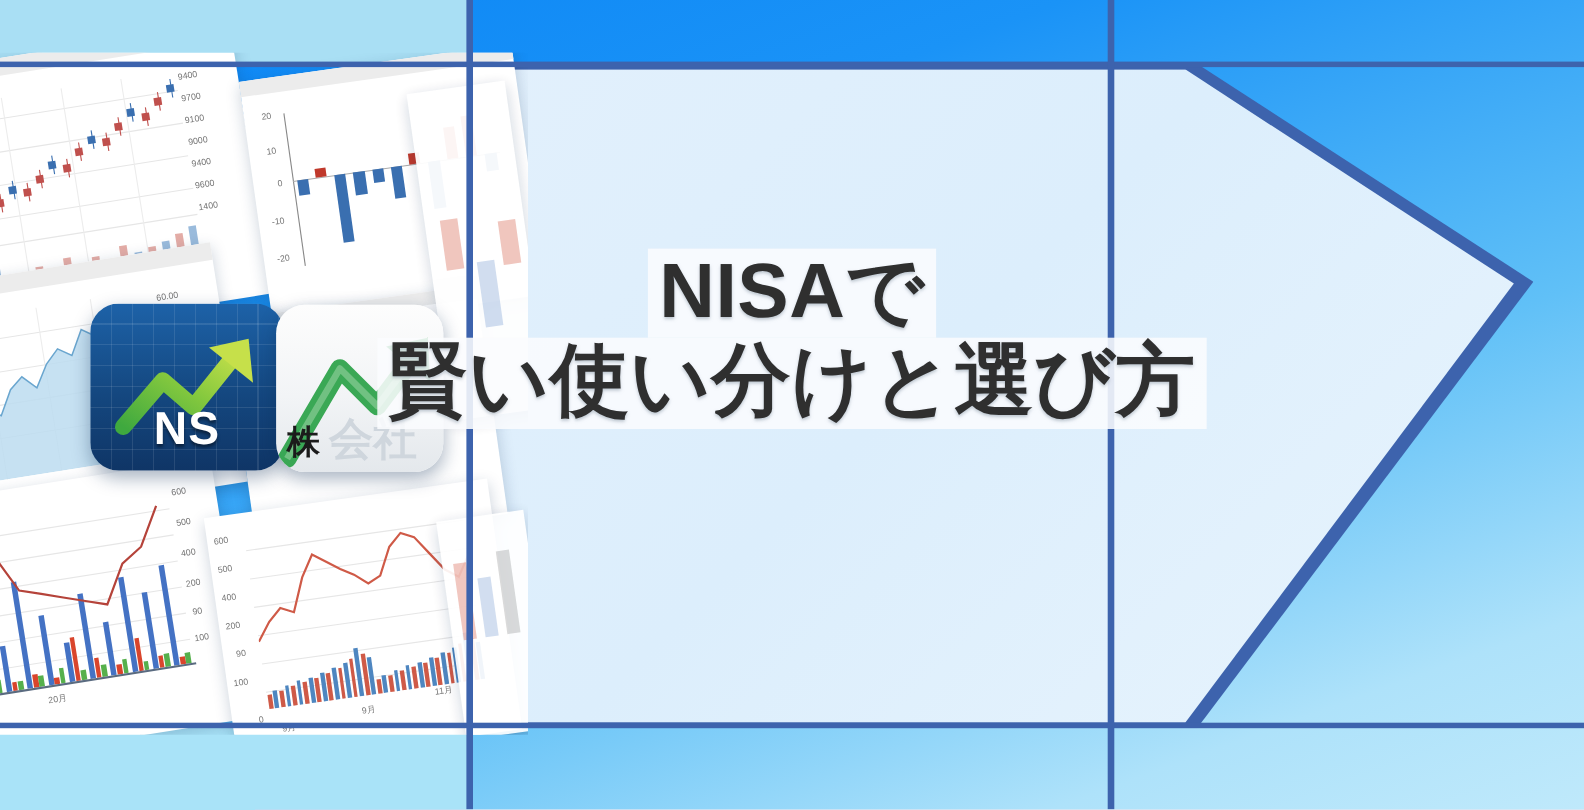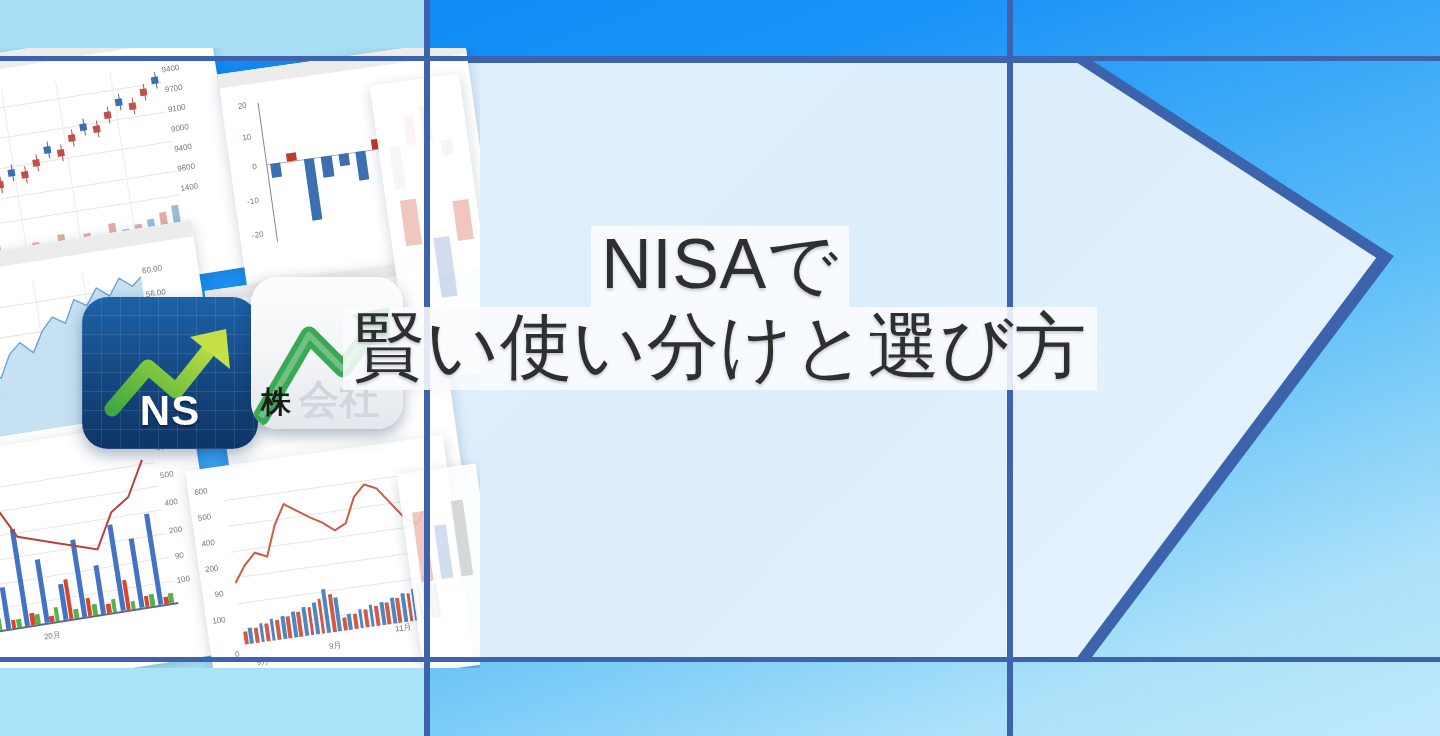--- a/index.html
+++ b/index.html
@@ -42,21 +42,21 @@
   .gl{position:absolute;background:#e6e6e6;height:1px;left:0;right:0;}
   .glv{position:absolute;background:#ececec;width:1px;top:0;bottom:0;}
   .axis{position:absolute;background:#9a9a9a;}
   .tick{position:absolute;font-size:8px;color:#777;white-space:nowrap;}
   .bar{position:absolute;}
   .wick{position:absolute;width:1px;}
 
   
   .appicon{position:absolute;border-radius:26px;box-shadow:0 6px 16px rgba(10,40,80,.35);overflow:hidden;}
   .icon-ns{
-    left:82px;top:297px;width:176px;height:152px;
+    left:82px;top:276px;width:176px;height:152px;
     background:
       repeating-linear-gradient(0deg,rgba(255,255,255,.10) 0 1px,transparent 1px 19px),
       repeating-linear-gradient(90deg,rgba(255,255,255,.10) 0 1px,transparent 1px 19px),
       linear-gradient(180deg,#1d62a8 0%,#14477f 55%,#0f3566 100%);
   }
   .icon-ns .ns-text{
     position:absolute;left:0;right:0;bottom:14px;text-align:center;
     color:#fff;font-size:42px;font-weight:bold;letter-spacing:1px;
     text-shadow:0 2px 3px rgba(0,0,0,.45);
   }
@@ -76,21 +76,21 @@
   
   .title-block{
     position:absolute;left:0;top:226px;width:1440px;
     text-align:center;z-index:30;
   }
   .tline{display:block;line-height:1.04;margin:0;}
   .tline span{
     display:inline-block;
     background:rgba(250,252,254,.88);
     color:#2f2f2f;
-    font-weight:normal;
+    font-weight:bold;
     padding:2px 10px 6px 10px;
     text-shadow:0 2px 3px rgba(140,155,170,.55);
     letter-spacing:.5px;
     text-align:center;
   }
   .t1 span{font-size:70px;}
   .t2 span{font-size:72px;}
   .t3 span{font-size:72px;}
 </style>
 </head>

